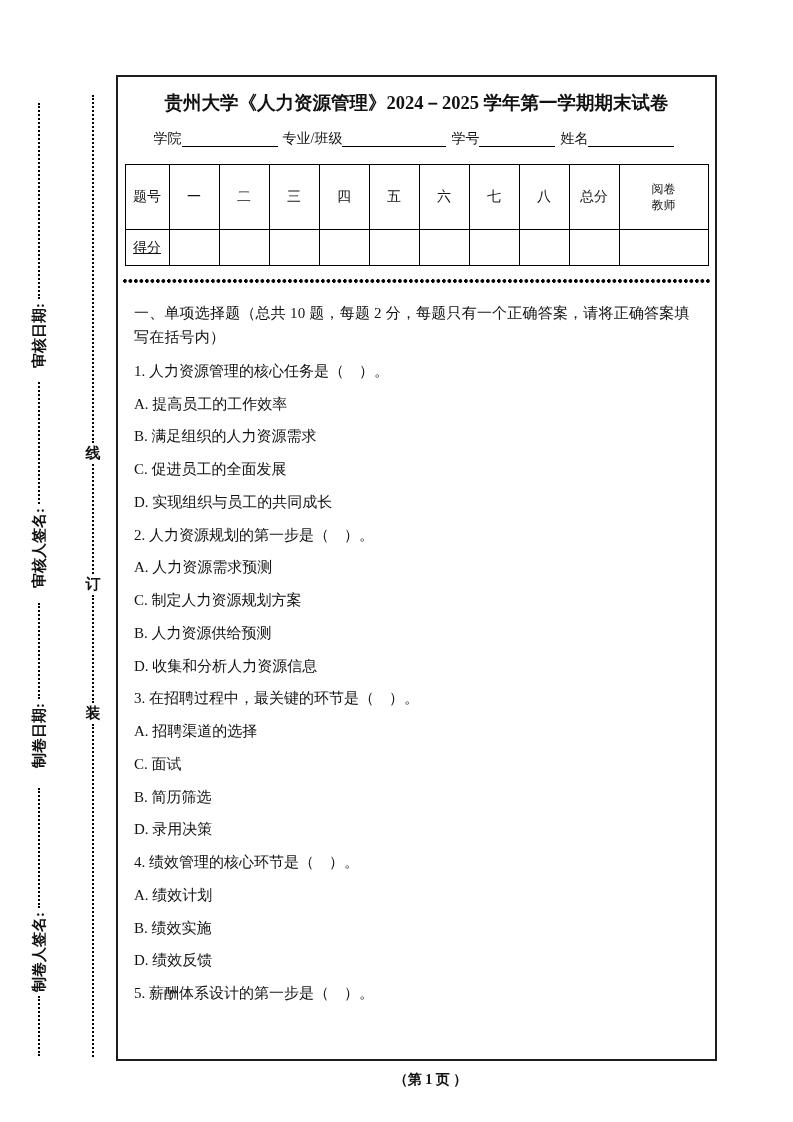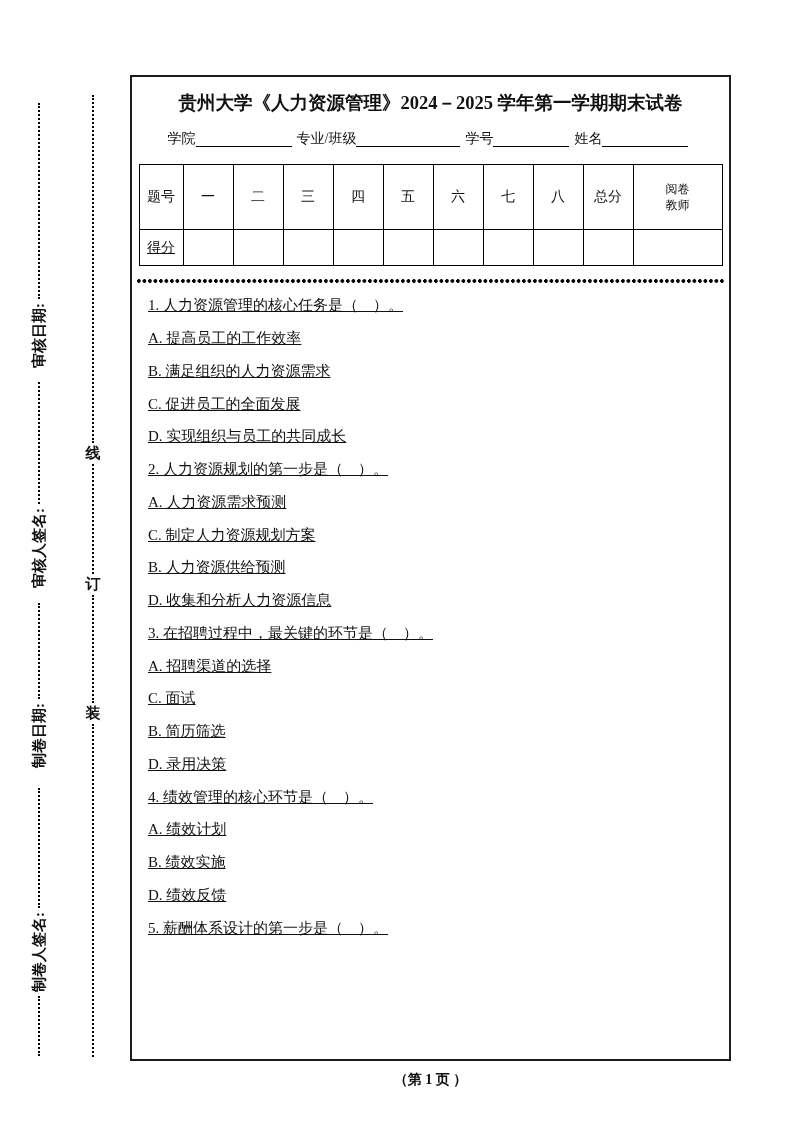--- a/index.html
+++ b/index.html
@@ -31,21 +31,21 @@
   
   .bindline { position:absolute; left:84px; top:95px; width:18px;
     display:flex; flex-direction:column; align-items:center; }
   .bseg { width:0; border-left:2.4px dotted #000; }
   .bseg.s1 { height:348px; } .bseg.s2 { height:110px; }
   .bseg.s3 { height:108px; } .bseg.s4 { height:333px; }
   .bchar { font-size:15px; font-weight:600; line-height:1; padding:3px 0; }
 
   
   .paper {
-    position:absolute; left:130px; top:75px; width:601px; height:986px;
+    position:absolute; left:116px; top:75px; width:601px; height:986px;
     border:2px solid #1d1d1d; background:#fff;
   }
   .title { margin-top:13px; text-align:center; font-weight:700; font-size:18.5px; white-space:nowrap; }
 
   .infoline { margin-top:15px; display:flex; justify-content:center; align-items:center; font-size:14px; }
   .infoline .lbl { padding-bottom:1px; }
   .infoline .uline { border-bottom:1.5px solid #000; height:15px; margin-right:5px; }
   .uline.w1 { width:96px; } .uline.w2 { width:104px; }
   .uline.w3 { width:76px; } .uline.w4 { width:86px; }
 
@@ -58,21 +58,21 @@
 
   .dotsep {
     margin:13px 5px 0; height:4px;
     background-image:radial-gradient(circle at 2px 2px, #000 1.7px, transparent 2px);
     background-size:5.5px 4px; background-repeat:repeat-x;
   }
 
   .heading { margin:19px 16px 0; font-size:15px; line-height:1.55; letter-spacing:0.2px; }
 
   .questions { margin:14px 16px 0; }
-  .qline { font-size:15px; line-height:1.15; margin-bottom:15.5px; white-space:nowrap;text-decoration:underline; }
+  .qline { font-size:15px; line-height:1.15; margin-bottom:15.5px; white-space:nowrap; }
 
   .footer { position:absolute; left:130px; top:1071px; width:601px;
     text-align:center; font-size:14px; font-weight:700; }
 </style>
 </head>
 <body>
 
 <div class="page">
 
   <div class="rot g1">
@@ -159,20 +159,21 @@
         <td></td>
         <td></td>
         <td></td>
         <td></td>
       </tr>
     </tbody>
       </table>
 
     <div class="dotsep"></div>
 
+    <div class="heading">一、单项选择题（总共 10 题，每题 2 分，每题只有一个正确答案，请将正确答案填写在括号内）</div>
 
     <div class="questions">
       <div class="qline">1. 人力资源管理的核心任务是（　）。</div>
       <div class="qline">A. 提高员工的工作效率</div>
       <div class="qline">B. 满足组织的人力资源需求</div>
       <div class="qline">C. 促进员工的全面发展</div>
       <div class="qline">D. 实现组织与员工的共同成长</div>
 
       <div class="qline">2. 人力资源规划的第一步是（　）。</div>
       <div class="qline">A. 人力资源需求预测</div>

